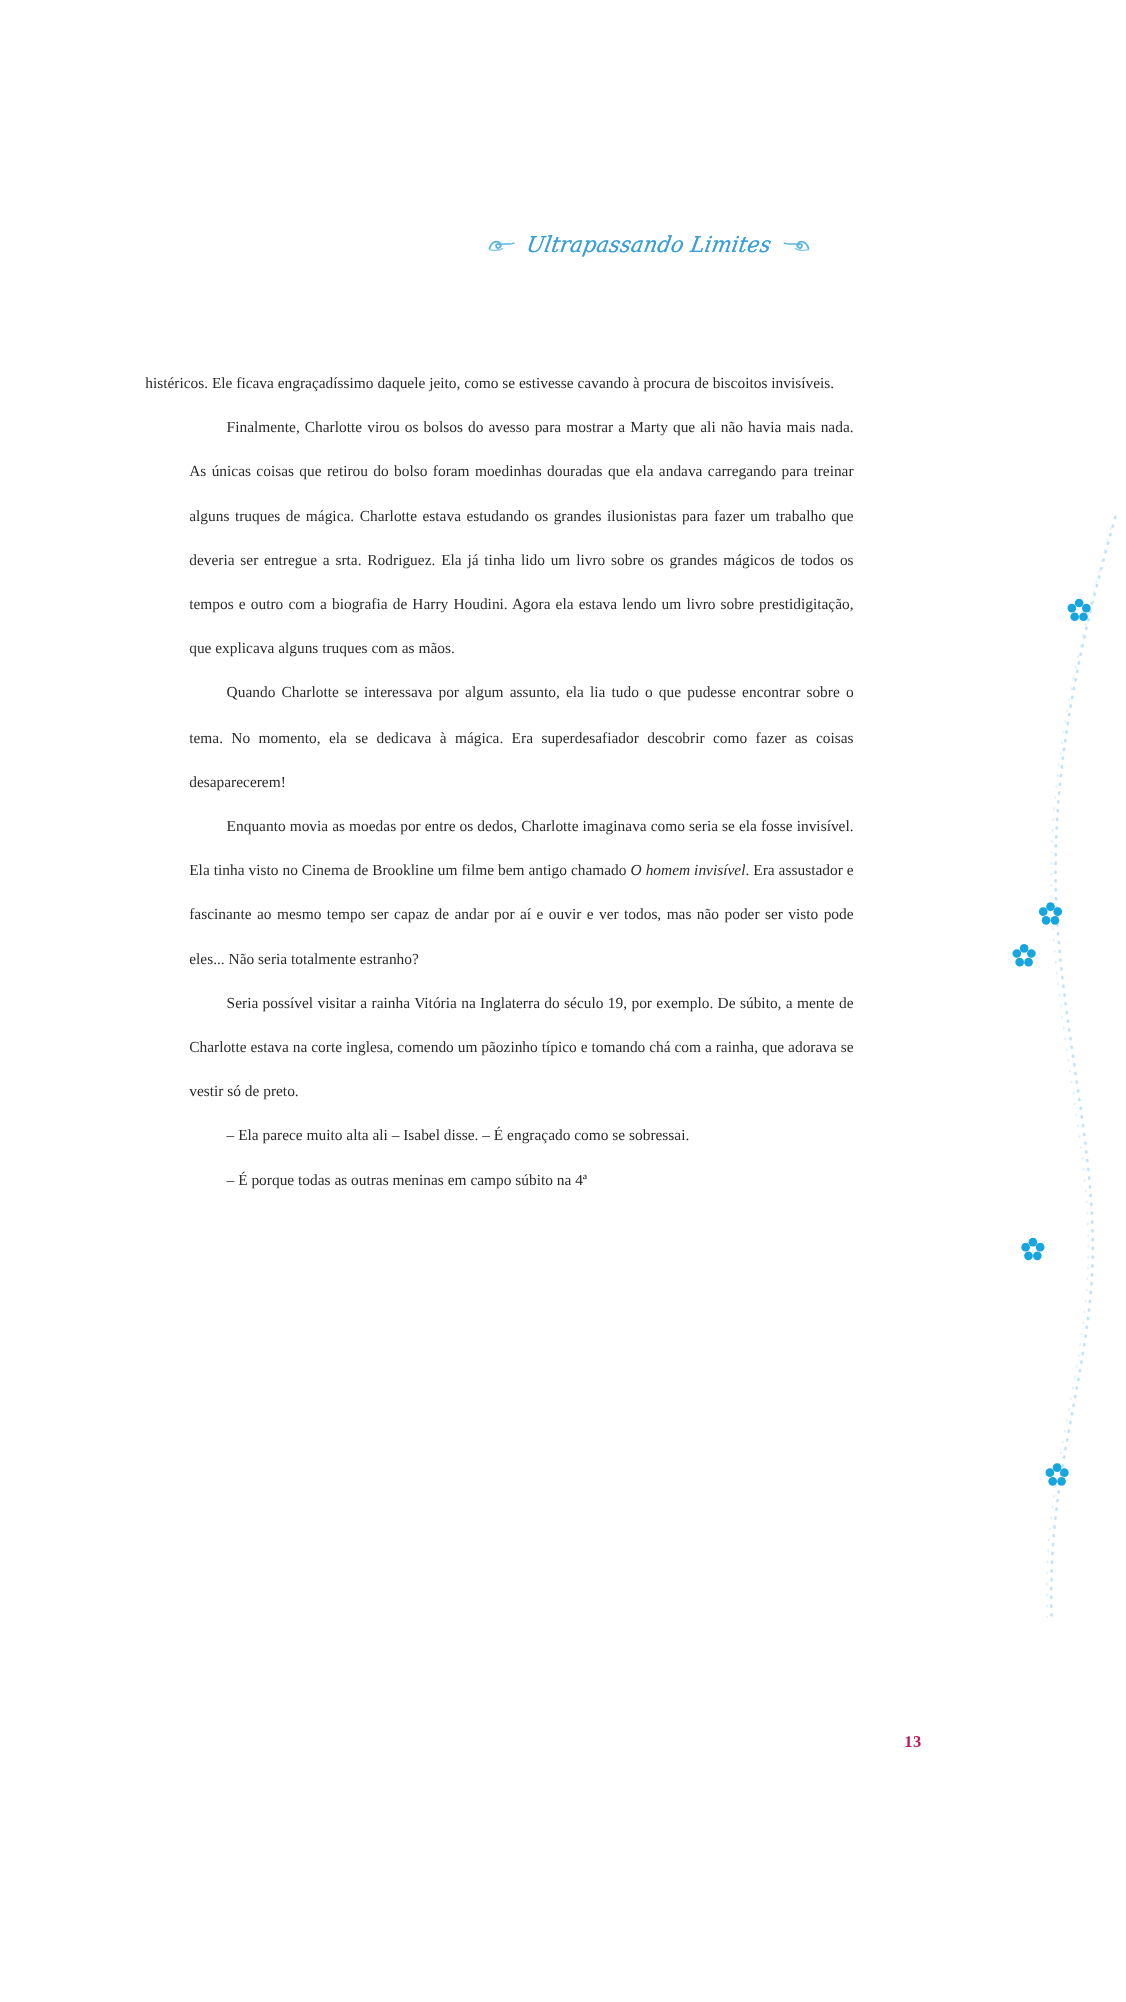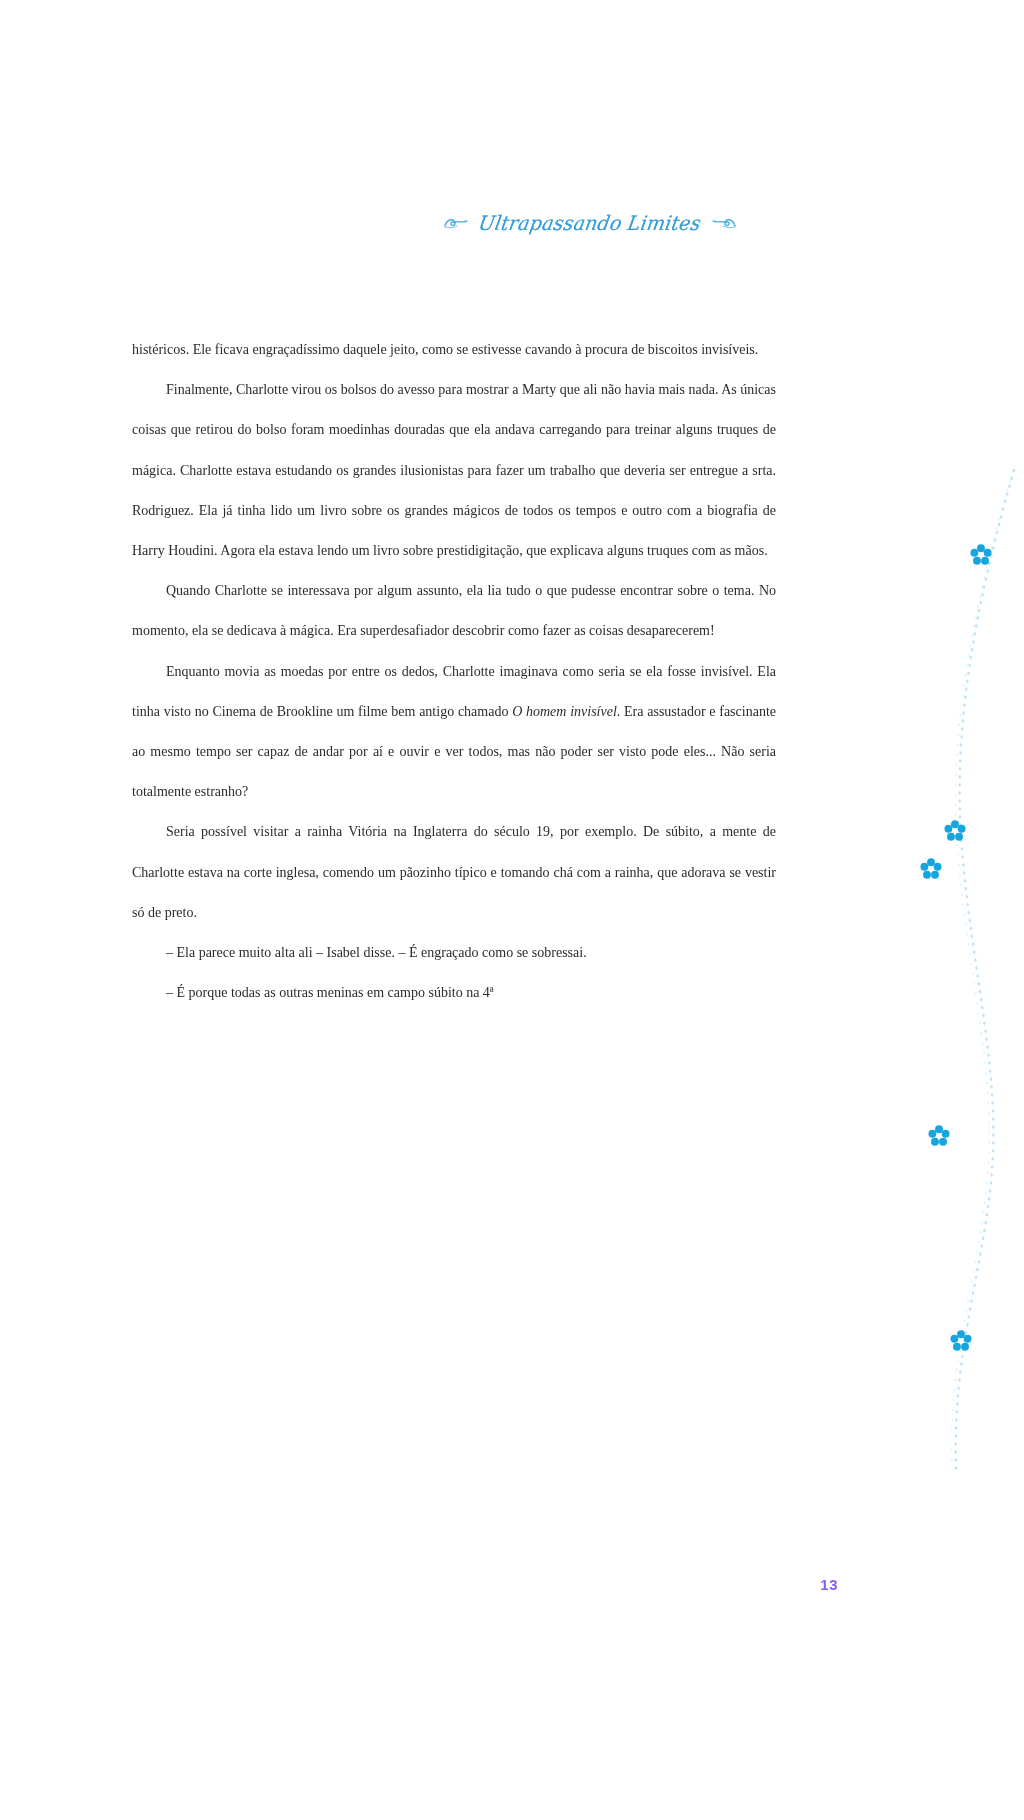--- a/index.html
+++ b/index.html
@@ -66,21 +66,21 @@
   .para {
     margin: 0;
     text-align: justify;
     text-justify: inter-word;
     font-size: 14px;
     line-height: 40.2px;
     color: #2b2b2b;
     font-family: "Liberation Serif", "DejaVu Serif", serif;
     -webkit-font-smoothing: antialiased;
   }
-  .para.indent { text-indent: 34px; }
+  .para.indent { text-indent: 34px; margin-left: 40px; }
   .para em { font-style: italic; }
   .para:last-child { text-align: left; }
 
   
   .margin-art {
     position: absolute;
     top: 470px;
     right: 0;
     width: 200px;
     height: 1000px;
@@ -99,24 +99,24 @@
     width: 22px;
     height: 22px;
   }
   .flower svg { display: block; width: 100%; height: 100%; }
 
   
   .folio {
     position: absolute;
     right: 186px;
     top: 1576px;
-    font-family: Liberation Sans, sans-serif;
+    font-family: Liberation Serif, serif;
     font-size: 15px;
     font-weight: 700;
-    color: #8b5cf6;
+    color: #be185d;
     letter-spacing: .5px;
   }
 </style>
 </head>
 <body>
 
 <div class="page">
 
   <div class="running-head">
     <div class="running-head-inner">

